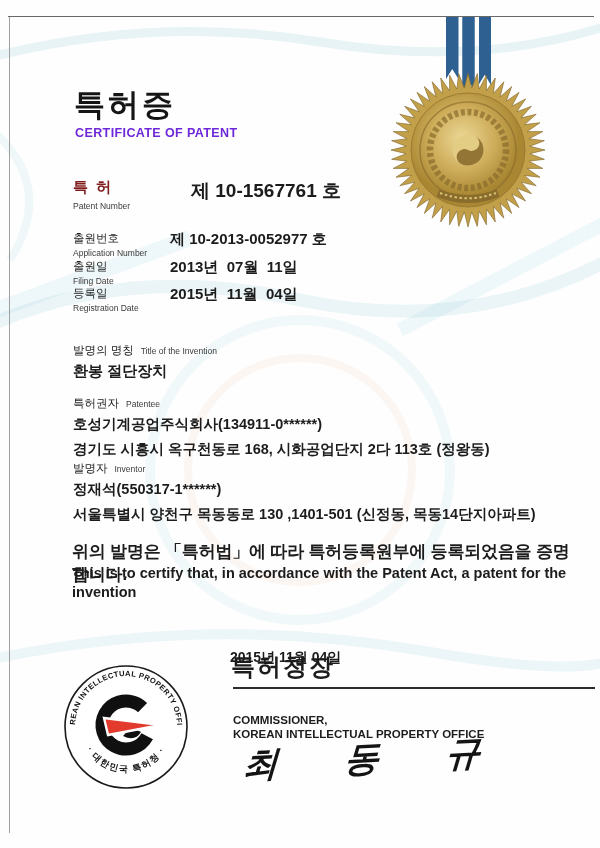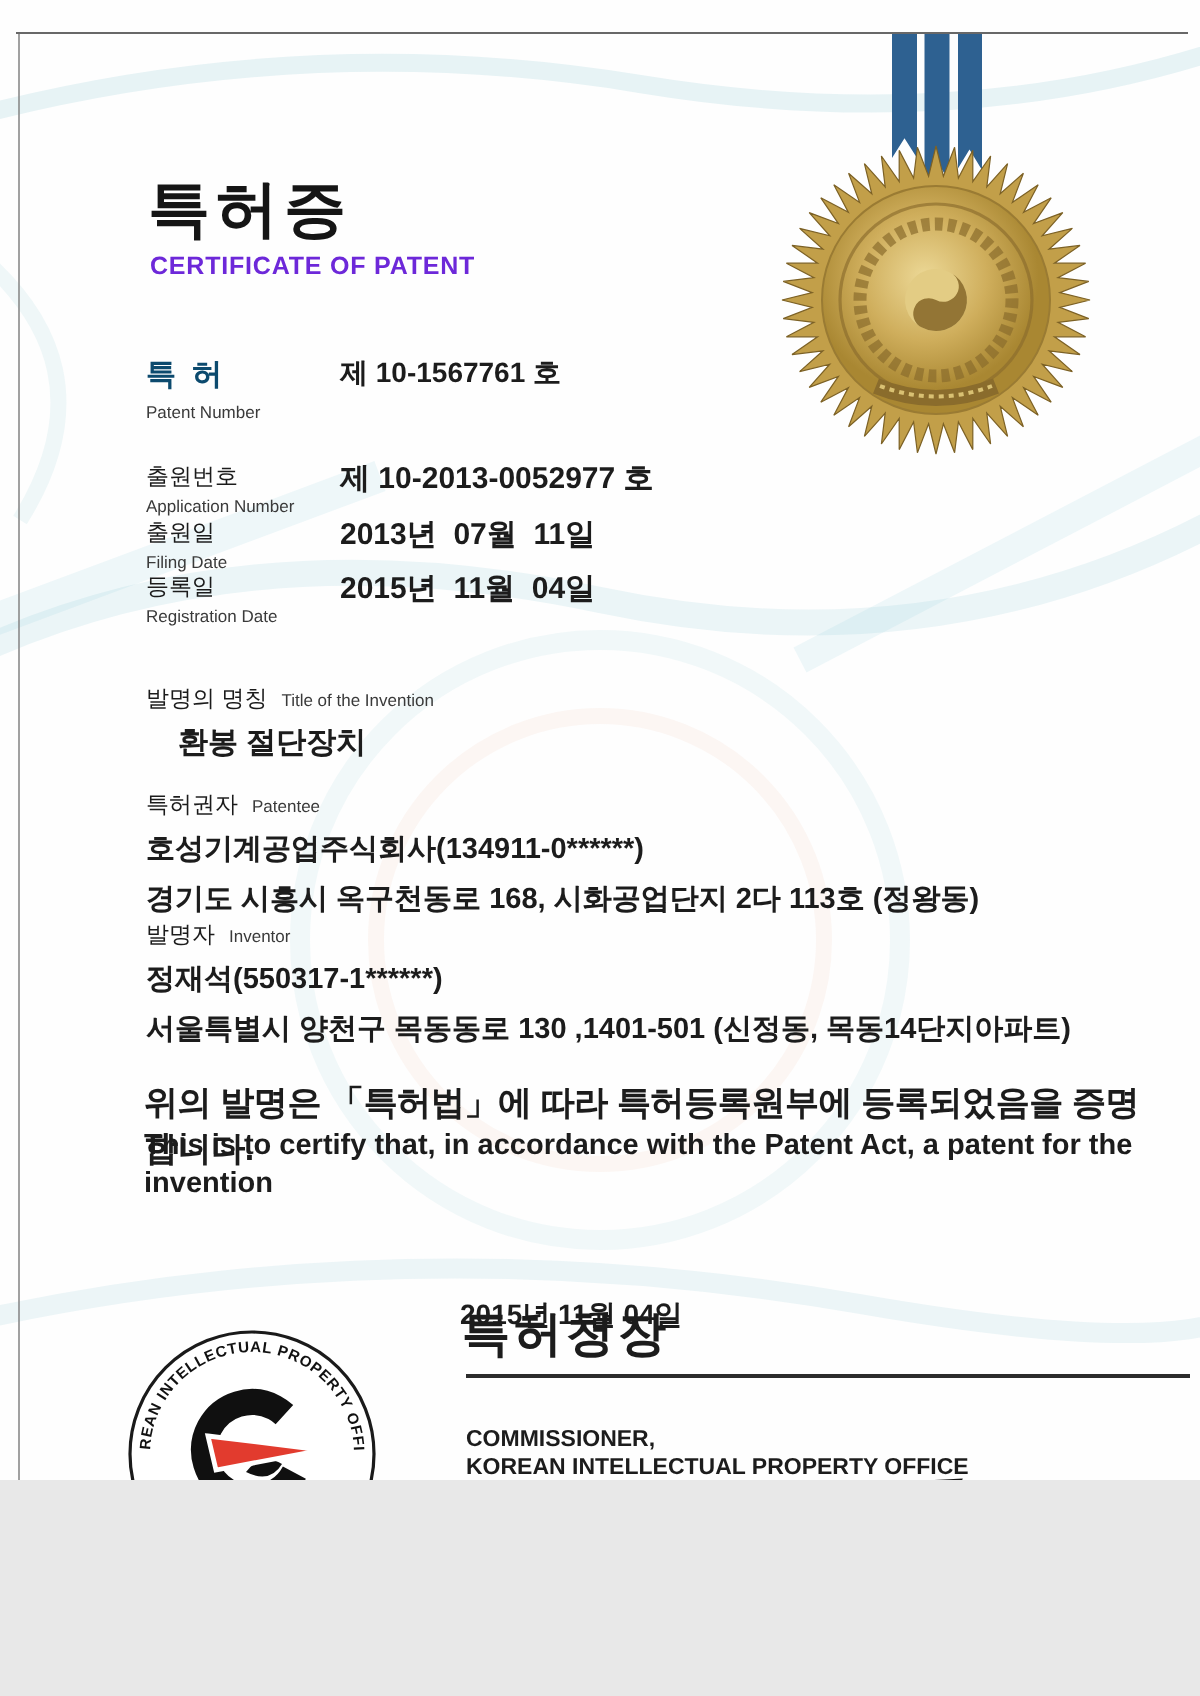--- a/index.html
+++ b/index.html
@@ -1,30 +1,30 @@
 <!DOCTYPE html>
 <html style="--ribbon: #2e6191; --gold: #c29f49; --red: #e23b2e;"><head>
 <meta charset="utf-8">
 <style>
   html,body{margin:0;padding:0;background:#e8e8e8;}
-  .page{position:relative;width:600px;height:740px;background:#fefefdc;
+  .page{position:relative;width:600px;height:848px;background:#fefefdc;
         background:#fefefe;overflow:hidden;
         font-family:"Liberation Sans",sans-serif;color:#1c1c1c;}
   .abs{position:absolute;}
   
   .top-edge{top:16px;left:8px;width:586px;height:1px;background:#4e4e4e;opacity:.85;}
   .left-edge{top:17px;left:9px;width:1px;height:816px;background:#8a8a8a;opacity:.8;}
   
   .title-kr{top:84px;left:74px;font-size:31px;font-weight:800;letter-spacing:3px;color:#151515;}
   .title-en{top:126px;left:75px;font-size:12.5px;font-weight:700;letter-spacing:.4px;color:#6d28d9;}
   
-  .lbl-big{font-size:15px;font-weight:700;letter-spacing:2px;color:#0c4a6e;}
+  .lbl-big{font-size:15px;font-weight:700;letter-spacing:2px;color:#7f1d1d;}
   .lbl{font-size:11.5px;font-weight:400;color:#1b1b1b;}
   .sub{font-size:8.5px;font-weight:400;color:#3a3a3a;}
-  .val-big{font-size:14px;font-weight:700;white-space:pre;}
+  .val-big{font-size:19px;font-weight:700;white-space:pre;margin-left:21px;}
   .val{font-size:15px;font-weight:700;white-space:pre;}
   .name{font-size:14.5px;font-weight:700;}
   .inline-sub{font-size:8.5px;font-weight:400;color:#3a3a3a;margin-left:7px;}
   .stmt-kr{top:540px;left:72px;width:505px;font-size:17px;font-weight:700;letter-spacing:-.2px;}
   .stmt-en{top:564px;left:72px;width:510px;font-size:14.5px;font-weight:700;line-height:18.5px;}
   .issue-date{top:649px;left:230px;font-size:14px;font-weight:600;}
   .rule{top:687px;left:233px;width:362px;height:1.5px;background:#2c2c2c;}
   .comm-kr{top:651px;left:231px;font-size:24px;font-weight:800;letter-spacing:2px;}
   .comm-en1{top:714px;left:233px;font-size:11.5px;font-weight:700;}
   .comm-en2{top:728px;left:233px;font-size:11.5px;font-weight:700;}
@@ -113,21 +113,21 @@
   <div class="abs fg" style="top:286px;left:73px;">
     <div class="lbl">등록일</div>
     <div class="sub" style="margin-top:2px;">Registration Date</div>
   </div>
   <div class="abs val fg" style="top:285px;left:170px;">2015년  11월  04일</div>
 
   <div class="abs fg" style="top:340px;left:73px;">
     <div>
       <span class="lbl">발명의 명칭</span><span class="inline-sub">Title of the Invention</span>
     </div>
-    <div class="val" style="margin-top:4px;margin-left:16px;">환봉 절단장치</div>
+    <div class="val" style="margin-top:4px;">환봉 절단장치</div>
   </div>
 
   <div class="abs fg" style="top:393px;left:73px;width:470px;">
     <div>
       <span class="lbl">특허권자</span><span class="inline-sub">Patentee</span>
     </div>
     <div class="name" style="margin-top:4px;">호성기계공업주식회사(134911-0******)</div>
     <div class="name" style="margin-top:6px;">경기도 시흥시 옥구천동로 168, 시화공업단지 2다 113호 (정왕동)</div>
   </div>
 

